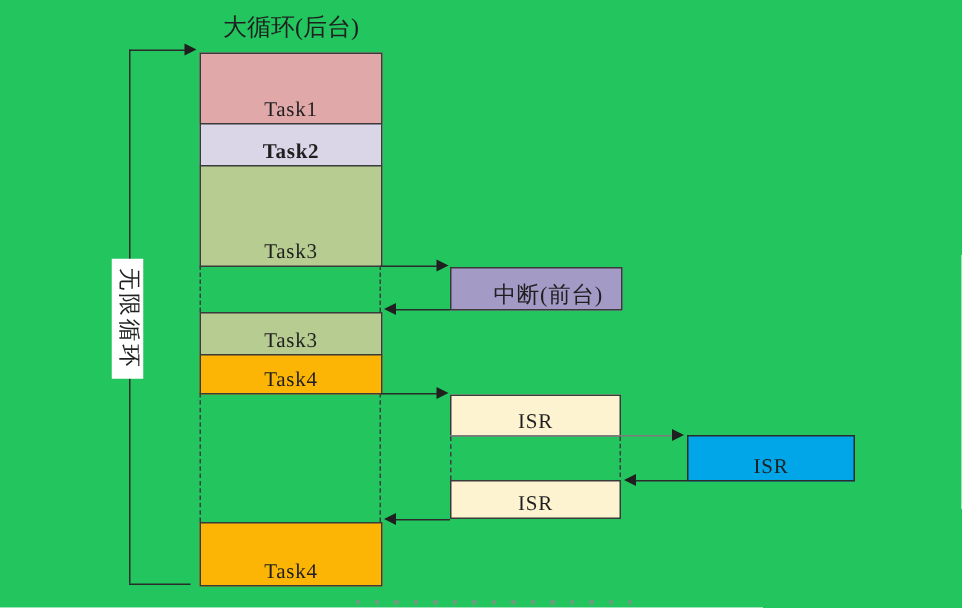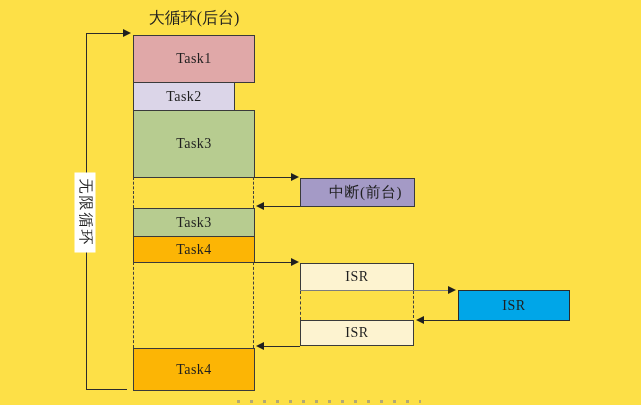--- a/index.html
+++ b/index.html
@@ -1,22 +1,22 @@
 <!DOCTYPE html>
 <html><head>
 <meta charset="utf-8">
 <style>
   html,body{margin:0;padding:0;background:#ffffff;}
   .stage{
-    position:relative;width:641px;height:405px;background:#fde047;overflow:hidden;
+    position:relative;width:641px;height:405px;background:#22c55e;overflow:hidden;
     font-family:"Liberation Serif","DejaVu Serif",serif;color:#1f1f1f;
   }
   .box{
     position:absolute;box-sizing:border-box;border:1px solid #3a3a3a;
-    display:flex;align-items:center;justify-content:center;
+    display:flex;align-items:flex-end;justify-content:center;
     font-size:14px;letter-spacing:.5px;
   }
   .hline{position:absolute;height:1px;background:#2b2b2b;}
   .hline.gray{background:#7d7d7d;}
   .vline{position:absolute;width:1px;background:#2b2b2b;}
   .dashv{position:absolute;width:0;border-left:1px dashed #3f3f3f;}
   .arr-r{position:absolute;width:0;height:0;
     border-top:4px solid transparent;border-bottom:4px solid transparent;
     border-left:8px solid #1f1f1f;}
   .arr-l{position:absolute;width:0;height:0;
@@ -44,21 +44,21 @@
 
   <div class="hline" style="left:86px;top:33px;width:38px;"></div>
   <div class="arr-r" style="left:123px;top:29px;"></div>
   <div class="vline" style="left:86px;top:33px;height:356px;"></div>
   <div class="hline" style="left:86px;top:389px;width:41px;"></div>
   <div class="loop-label">无限循环</div>
 
   <div class="box" style="left: 133px; top: 35px; width: 122px; height: 48px; background-color: rgb(224, 168, 168);">
     <span>Task1</span>
   </div>
-  <div class="box" style="left: 133px; top: 82px; width: 102px; height: 29px; background-color: rgb(219, 213, 232);">
+  <div class="box" style="left: 133px; top: 82px; width: 122px; height: 29px; background-color: rgb(219, 213, 232); font-weight: bold;">
     <span>Task2</span>
   </div>
   <div class="box" style="left: 133px; top: 110px; width: 122px; height: 68px; background-color: rgb(183, 204, 144);">
     <span>Task3</span>
   </div>
 
   <div class="dashv" style="left:133px;top:177px;height:31px;"></div>
   <div class="dashv" style="left:253px;top:177px;height:31px;"></div>
 
   <div class="box" style="left: 133px; top: 208px; width: 122px; height: 29px; background-color: rgb(183, 204, 144);">

